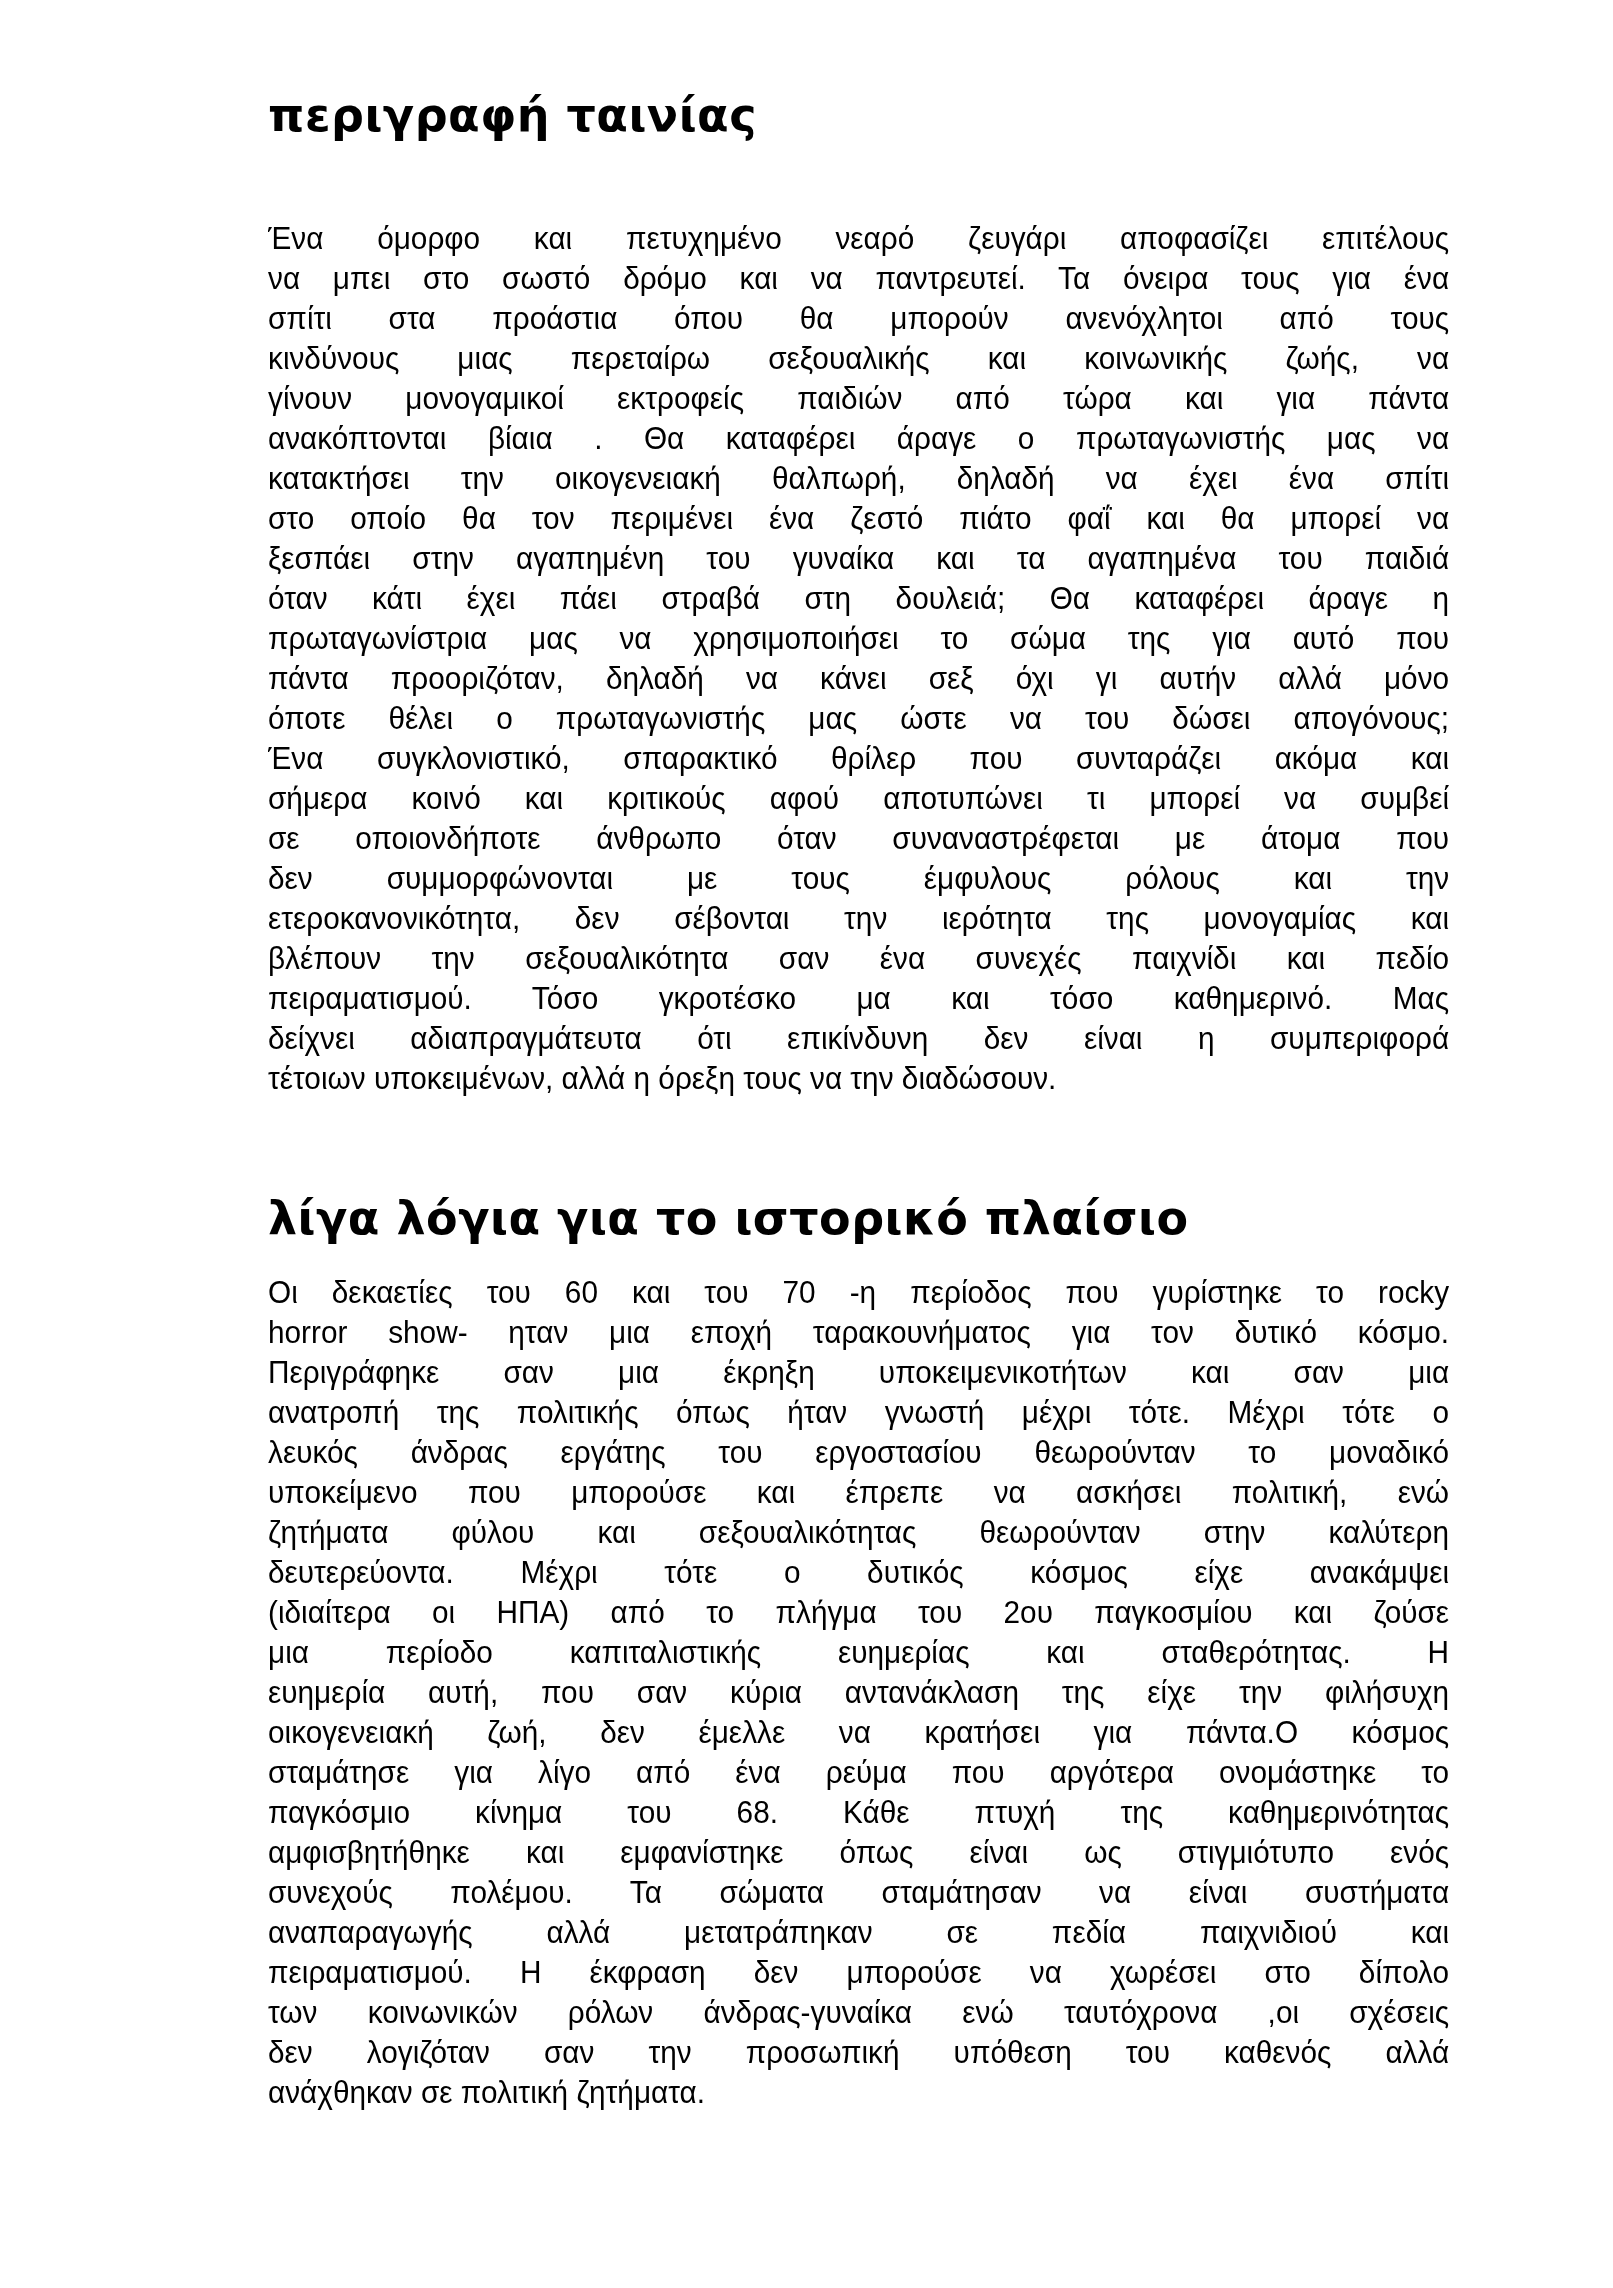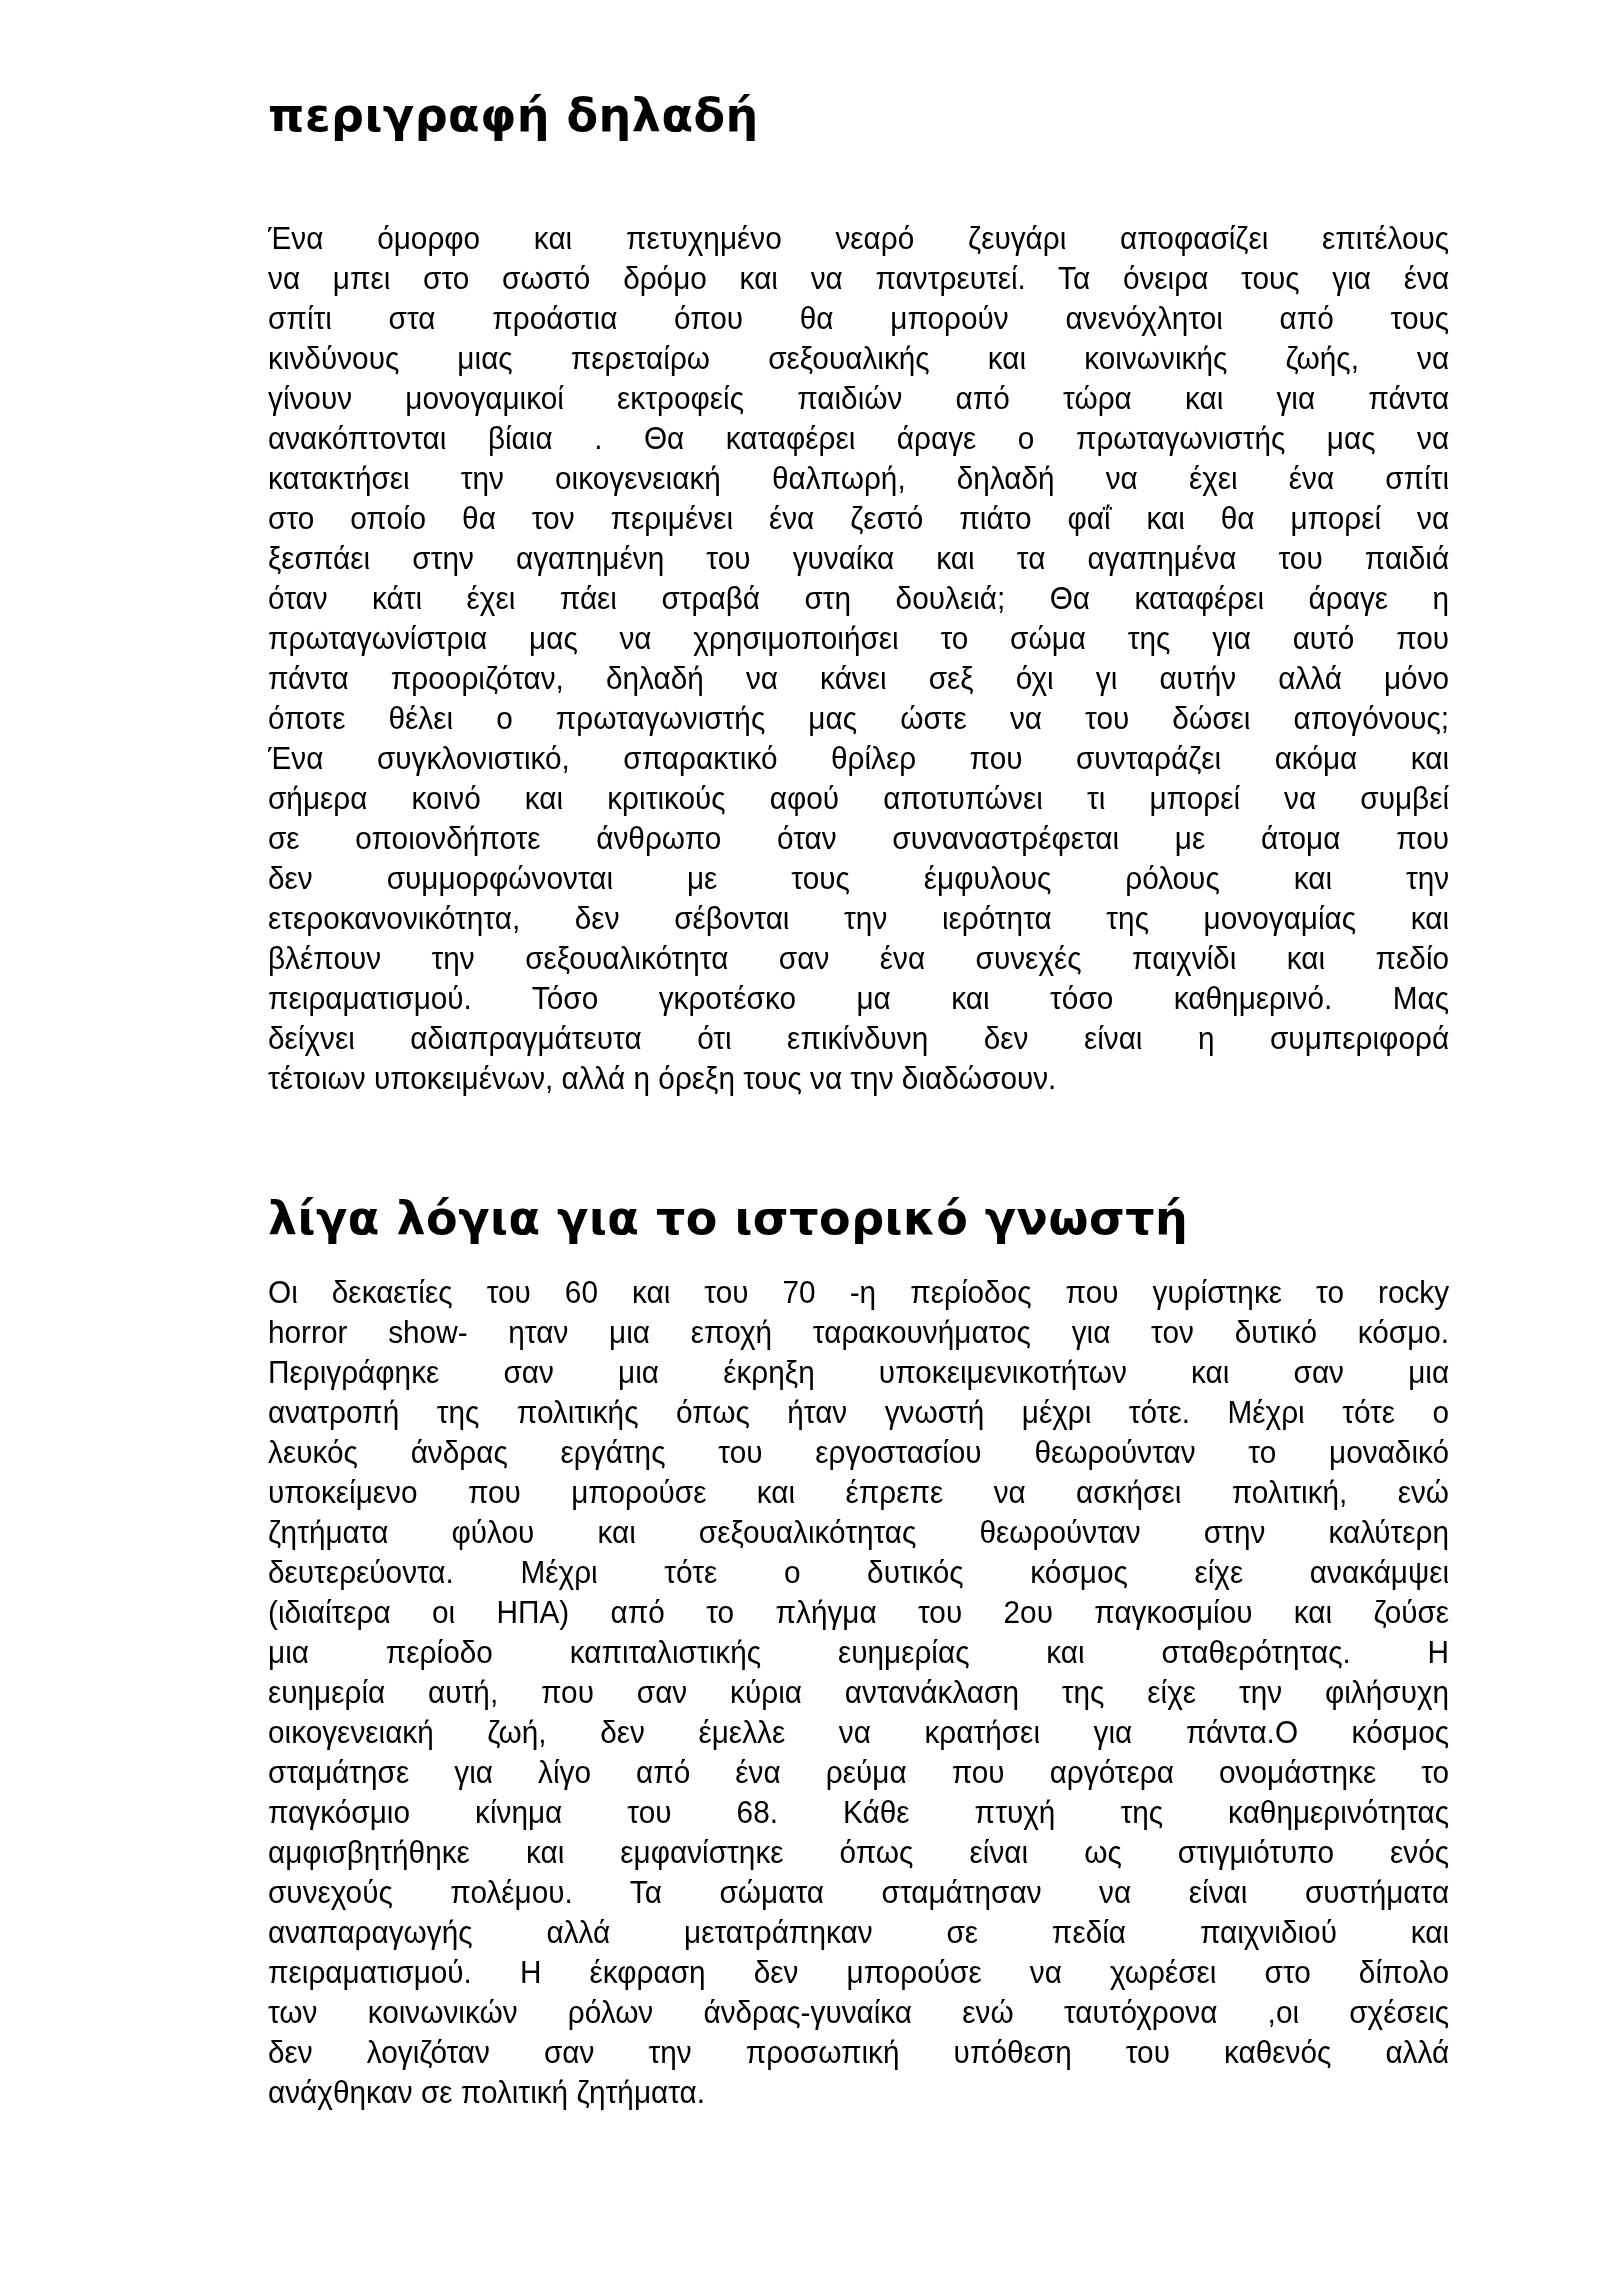--- a/index.html
+++ b/index.html
@@ -30,21 +30,21 @@
     transform: scaleX(0.93);
     transform-origin: left center;
     width: 1270px;
   }
   .line.last { text-align-last: left; }
 </style>
 </head>
 <body>
 
 <div class="page">
-  <h1 id="h1a">περιγραφή δηλαδή</h1>
+  <h1 id="h1a">περιγραφή ταινίας</h1>
   <div class="para" id="p1">
       <div class="line">Ένα όμορφο και πετυχημένο νεαρό ζευγάρι αποφασίζει επιτέλους</div>
       <div class="line">να μπει στο σωστό δρόμο και να παντρευτεί. Τα όνειρα τους για ένα</div>
       <div class="line">σπίτι στα προάστια όπου θα μπορούν ανενόχλητοι από τους</div>
       <div class="line">κινδύνους μιας περεταίρω σεξουαλικής και κοινωνικής ζωής, να</div>
       <div class="line">γίνουν μονογαμικοί εκτροφείς παιδιών από τώρα και για πάντα</div>
       <div class="line">ανακόπτονται βίαια . Θα καταφέρει άραγε ο πρωταγωνιστής μας να</div>
       <div class="line">κατακτήσει την οικογενειακή θαλπωρή, δηλαδή να έχει ένα σπίτι</div>
       <div class="line">στο οποίο θα τον περιμένει ένα ζεστό πιάτο φαΐ και θα μπορεί να</div>
       <div class="line">ξεσπάει στην αγαπημένη του γυναίκα και τα αγαπημένα του παιδιά</div>
@@ -56,21 +56,21 @@
       <div class="line">σήμερα κοινό και κριτικούς αφού αποτυπώνει τι μπορεί να συμβεί</div>
       <div class="line">σε οποιονδήποτε άνθρωπο όταν συναναστρέφεται με άτομα που</div>
       <div class="line">δεν συμμορφώνονται με τους έμφυλους ρόλους και την</div>
       <div class="line">ετεροκανονικότητα, δεν σέβονται την ιερότητα της μονογαμίας και</div>
       <div class="line">βλέπουν την σεξουαλικότητα σαν ένα συνεχές παιχνίδι και πεδίο</div>
       <div class="line">πειραματισμού. Τόσο γκροτέσκο μα και τόσο καθημερινό. Μας</div>
       <div class="line">δείχνει αδιαπραγμάτευτα ότι επικίνδυνη δεν είναι η συμπεριφορά</div>
       <div class="line last">τέτοιων υποκειμένων, αλλά η όρεξη τους να την διαδώσουν.</div>
     </div>
 
-  <h1 id="h1b">λίγα λόγια για το ιστορικό γνωστή</h1>
+  <h1 id="h1b">λίγα λόγια για το ιστορικό πλαίσιο</h1>
   <div class="para" id="p2">
       <div class="line">Οι δεκαετίες του 60 και του 70 -η περίοδος που γυρίστηκε το rocky</div>
       <div class="line">horror show- ηταν μια εποχή ταρακουνήματος για τον δυτικό κόσμο.</div>
       <div class="line">Περιγράφηκε σαν μια έκρηξη υποκειμενικοτήτων και σαν μια</div>
       <div class="line">ανατροπή της πολιτικής όπως ήταν γνωστή μέχρι τότε. Μέχρι τότε ο</div>
       <div class="line">λευκός άνδρας εργάτης του εργοστασίου θεωρούνταν το μοναδικό</div>
       <div class="line">υποκείμενο που μπορούσε και έπρεπε να ασκήσει πολιτική, ενώ</div>
       <div class="line">ζητήματα φύλου και σεξουαλικότητας θεωρούνταν στην καλύτερη</div>
       <div class="line">δευτερεύοντα. Μέχρι τότε ο δυτικός κόσμος είχε ανακάμψει</div>
       <div class="line">(ιδιαίτερα οι ΗΠΑ) από το πλήγμα του 2ου παγκοσμίου και ζούσε</div>

